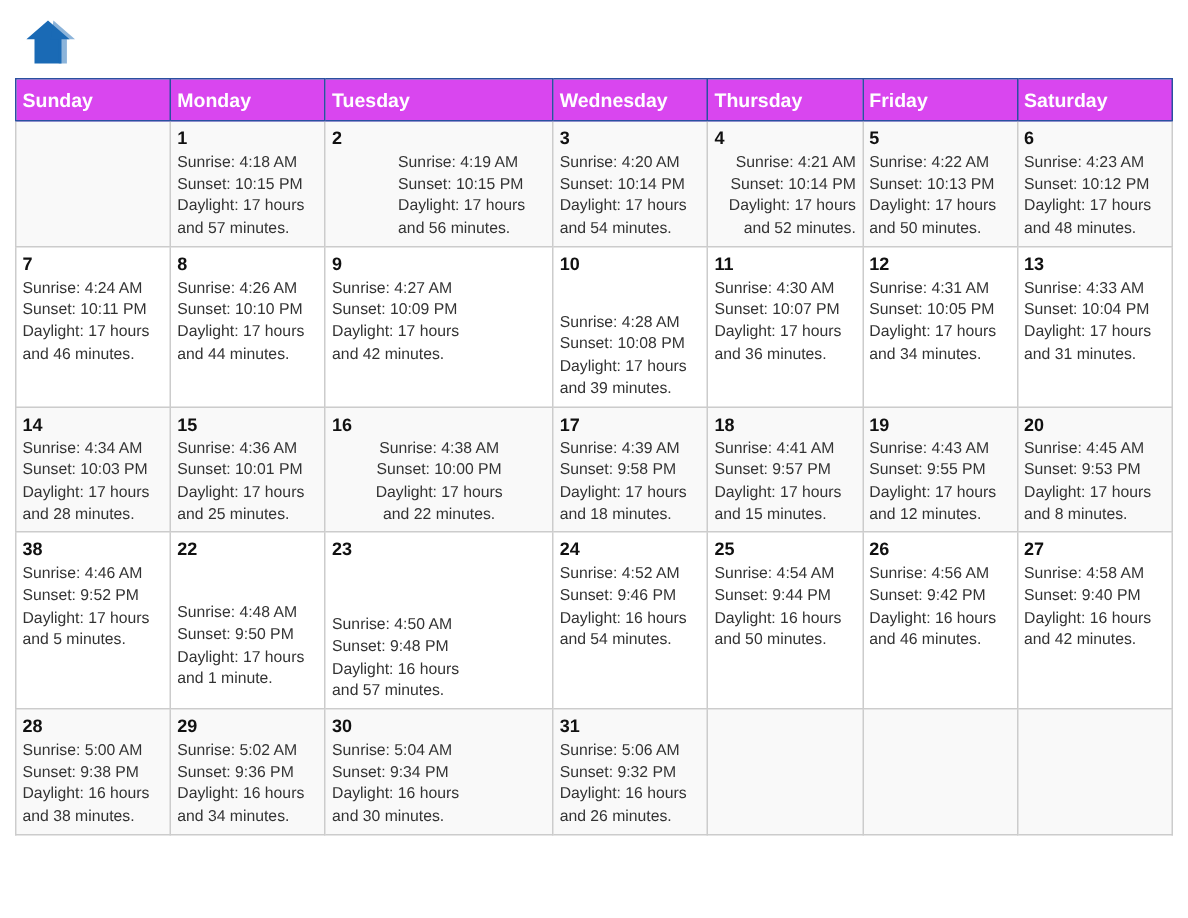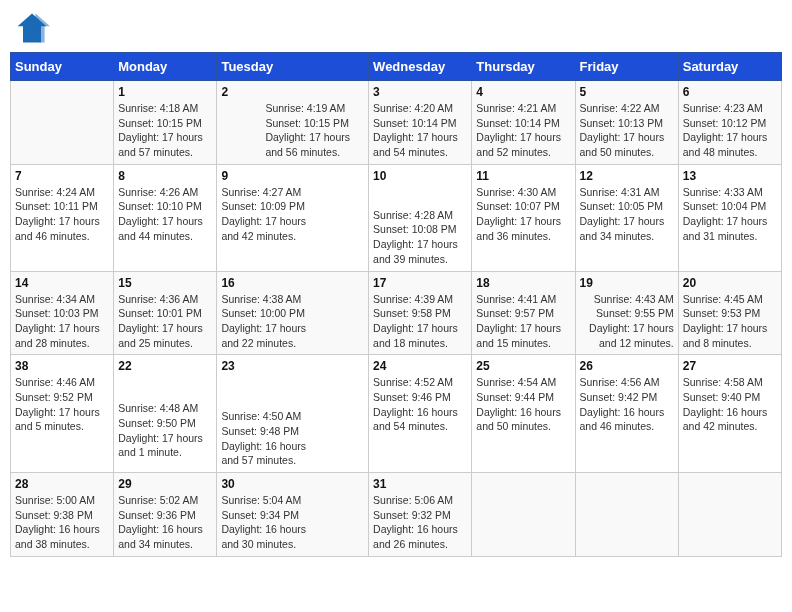--- a/index.html
+++ b/index.html
@@ -43,21 +43,21 @@
     .subtitle {
       font-size: 16px;
       color: #333;
     }
     table {
       width: 100%;
       border-collapse: collapse;
       font-size: 11px;
     }
     thead tr th {
-      background-color: #1d4ed8;
+      background-color: #d946ef;
       color: #fff;
       padding: 6px 4px;
       text-align: left;
       font-size: 13px;
       font-weight: bold;
       border: 1px solid #2a50a0;
     }
     tbody tr td {
       border: 1px solid #ccc;
       vertical-align: top;
@@ -135,21 +135,21 @@
         </td>
         <td>
           <span class="day-number">3</span>
           <div class="day-info" style="white-space: pre-line;">Sunrise: 4:20 AM
 Sunset: 10:14 PM
 Daylight: 17 hours
 and 54 minutes.</div>
         </td>
         <td>
           <span class="day-number">4</span>
-          <div class="day-info" style="white-space: pre-line;">Sunrise: 4:21 AM
+          <div class="day-info" style="white-space: pre-line; text-align: right;">Sunrise: 4:21 AM
 Sunset: 10:14 PM
 Daylight: 17 hours
 and 52 minutes.</div>
         </td>
         <td>
           <span class="day-number">5</span>
           <div class="day-info" style="white-space: pre-line;">Sunrise: 4:22 AM
 Sunset: 10:13 PM
 Daylight: 17 hours
 and 50 minutes.</div>
@@ -223,42 +223,42 @@
         </td>
         <td>
           <span class="day-number">15</span>
           <div class="day-info" style="white-space: pre-line;">Sunrise: 4:36 AM
 Sunset: 10:01 PM
 Daylight: 17 hours
 and 25 minutes.</div>
         </td>
         <td>
           <span class="day-number">16</span>
-          <div class="day-info" style="white-space: pre-line;">Sunrise: 4:38 AM
+          <div class="day-info" style="white-space: pre-line; text-align: center;">Sunrise: 4:38 AM
 Sunset: 10:00 PM
 Daylight: 17 hours
 and 22 minutes.</div>
         </td>
         <td>
           <span class="day-number">17</span>
           <div class="day-info" style="white-space: pre-line;">Sunrise: 4:39 AM
 Sunset: 9:58 PM
 Daylight: 17 hours
 and 18 minutes.</div>
         </td>
         <td>
           <span class="day-number">18</span>
           <div class="day-info" style="white-space: pre-line;">Sunrise: 4:41 AM
 Sunset: 9:57 PM
 Daylight: 17 hours
 and 15 minutes.</div>
         </td>
         <td>
           <span class="day-number">19</span>
-          <div class="day-info" style="white-space: pre-line; text-align: right;">Sunrise: 4:43 AM
+          <div class="day-info" style="white-space: pre-line;">Sunrise: 4:43 AM
 Sunset: 9:55 PM
 Daylight: 17 hours
 and 12 minutes.</div>
         </td>
         <td>
           <span class="day-number">20</span>
           <div class="day-info" style="white-space: pre-line;">Sunrise: 4:45 AM
 Sunset: 9:53 PM
 Daylight: 17 hours
 and 8 minutes.</div>

